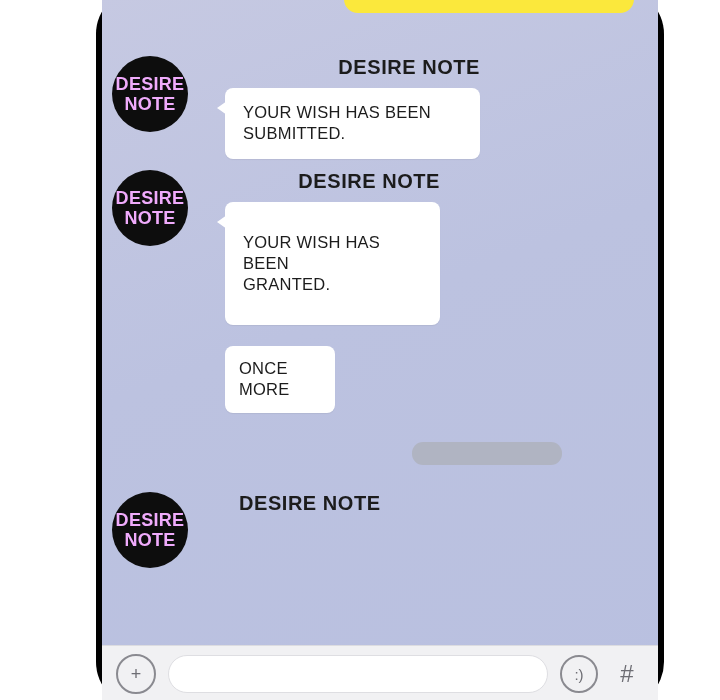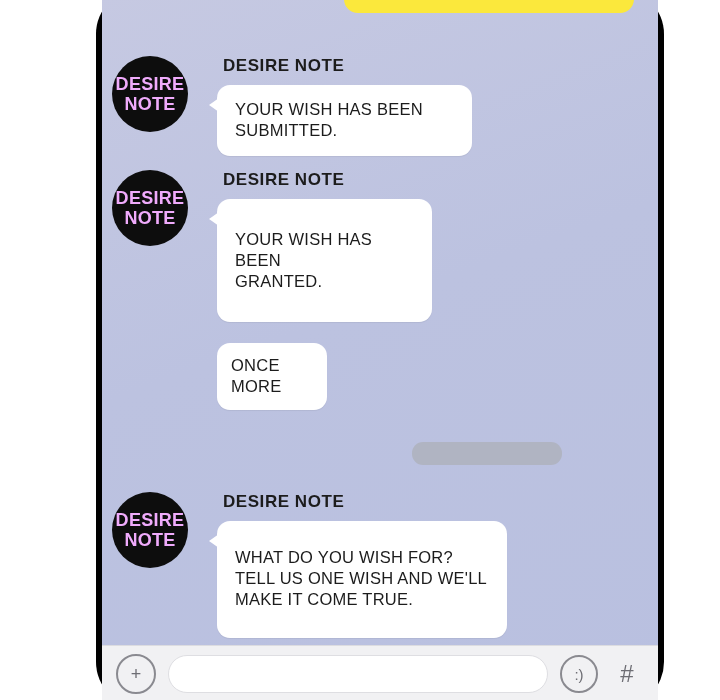--- a/index.html
+++ b/index.html
@@ -97,34 +97,36 @@
     text-align: center;
   }
 
   .msg-body {
     position: absolute;
     left: 105px;
     top: 0;
   }
 
   .sender {
-    font-size: 17px;
+    font-size: 20px;
     font-weight: 700;
     color: #1c1c1c;
     letter-spacing: .55px;
-    margin: 0 0 9px 6px;
+    margin: 0 0 9px 22px;
+    text-align: right;
   }
 
   .bubble-in {
     position: relative;
     background: #ffffff;
-    border-radius: 13px;
+    border-radius: 8px;
     padding: 14px 18px 15px 18px;
     box-sizing: border-box;
     box-shadow: 0 1px 1px rgba(0,0,0,.06);
+    margin-left: 8px;
   }
   .bubble-in .txt {
     font-size: 16.5px;
     color: #1c1c1c;
     line-height: 1.28;
     letter-spacing: .25px;
     white-space: pre-line;
   }
   
   .bubble-in.tail::before {
@@ -261,25 +263,20 @@
 
       <div class="typing-bar"></div>
 
       <div class="msg-row" style="top:498px;">
         <div class="avatar">
           <span>DESIRE</span>
           <span>NOTE</span>
         </div>
         <div class="msg-body">
           <div class="sender">DESIRE NOTE</div>
-          <div class="bubble-in tail" style="width:290px;padding:26px 18px 28px 18px;">
-            <div class="txt">WHAT DO YOU WISH FOR?
-TELL US ONE WISH AND WE'LL
-MAKE IT COME TRUE.</div>
-          </div>
         </div>
       </div>
 
     </div>
 
     <div class="composer">
       <div class="composer-inner">
         <div class="circle-btn">
           <span>+</span>
         </div>

